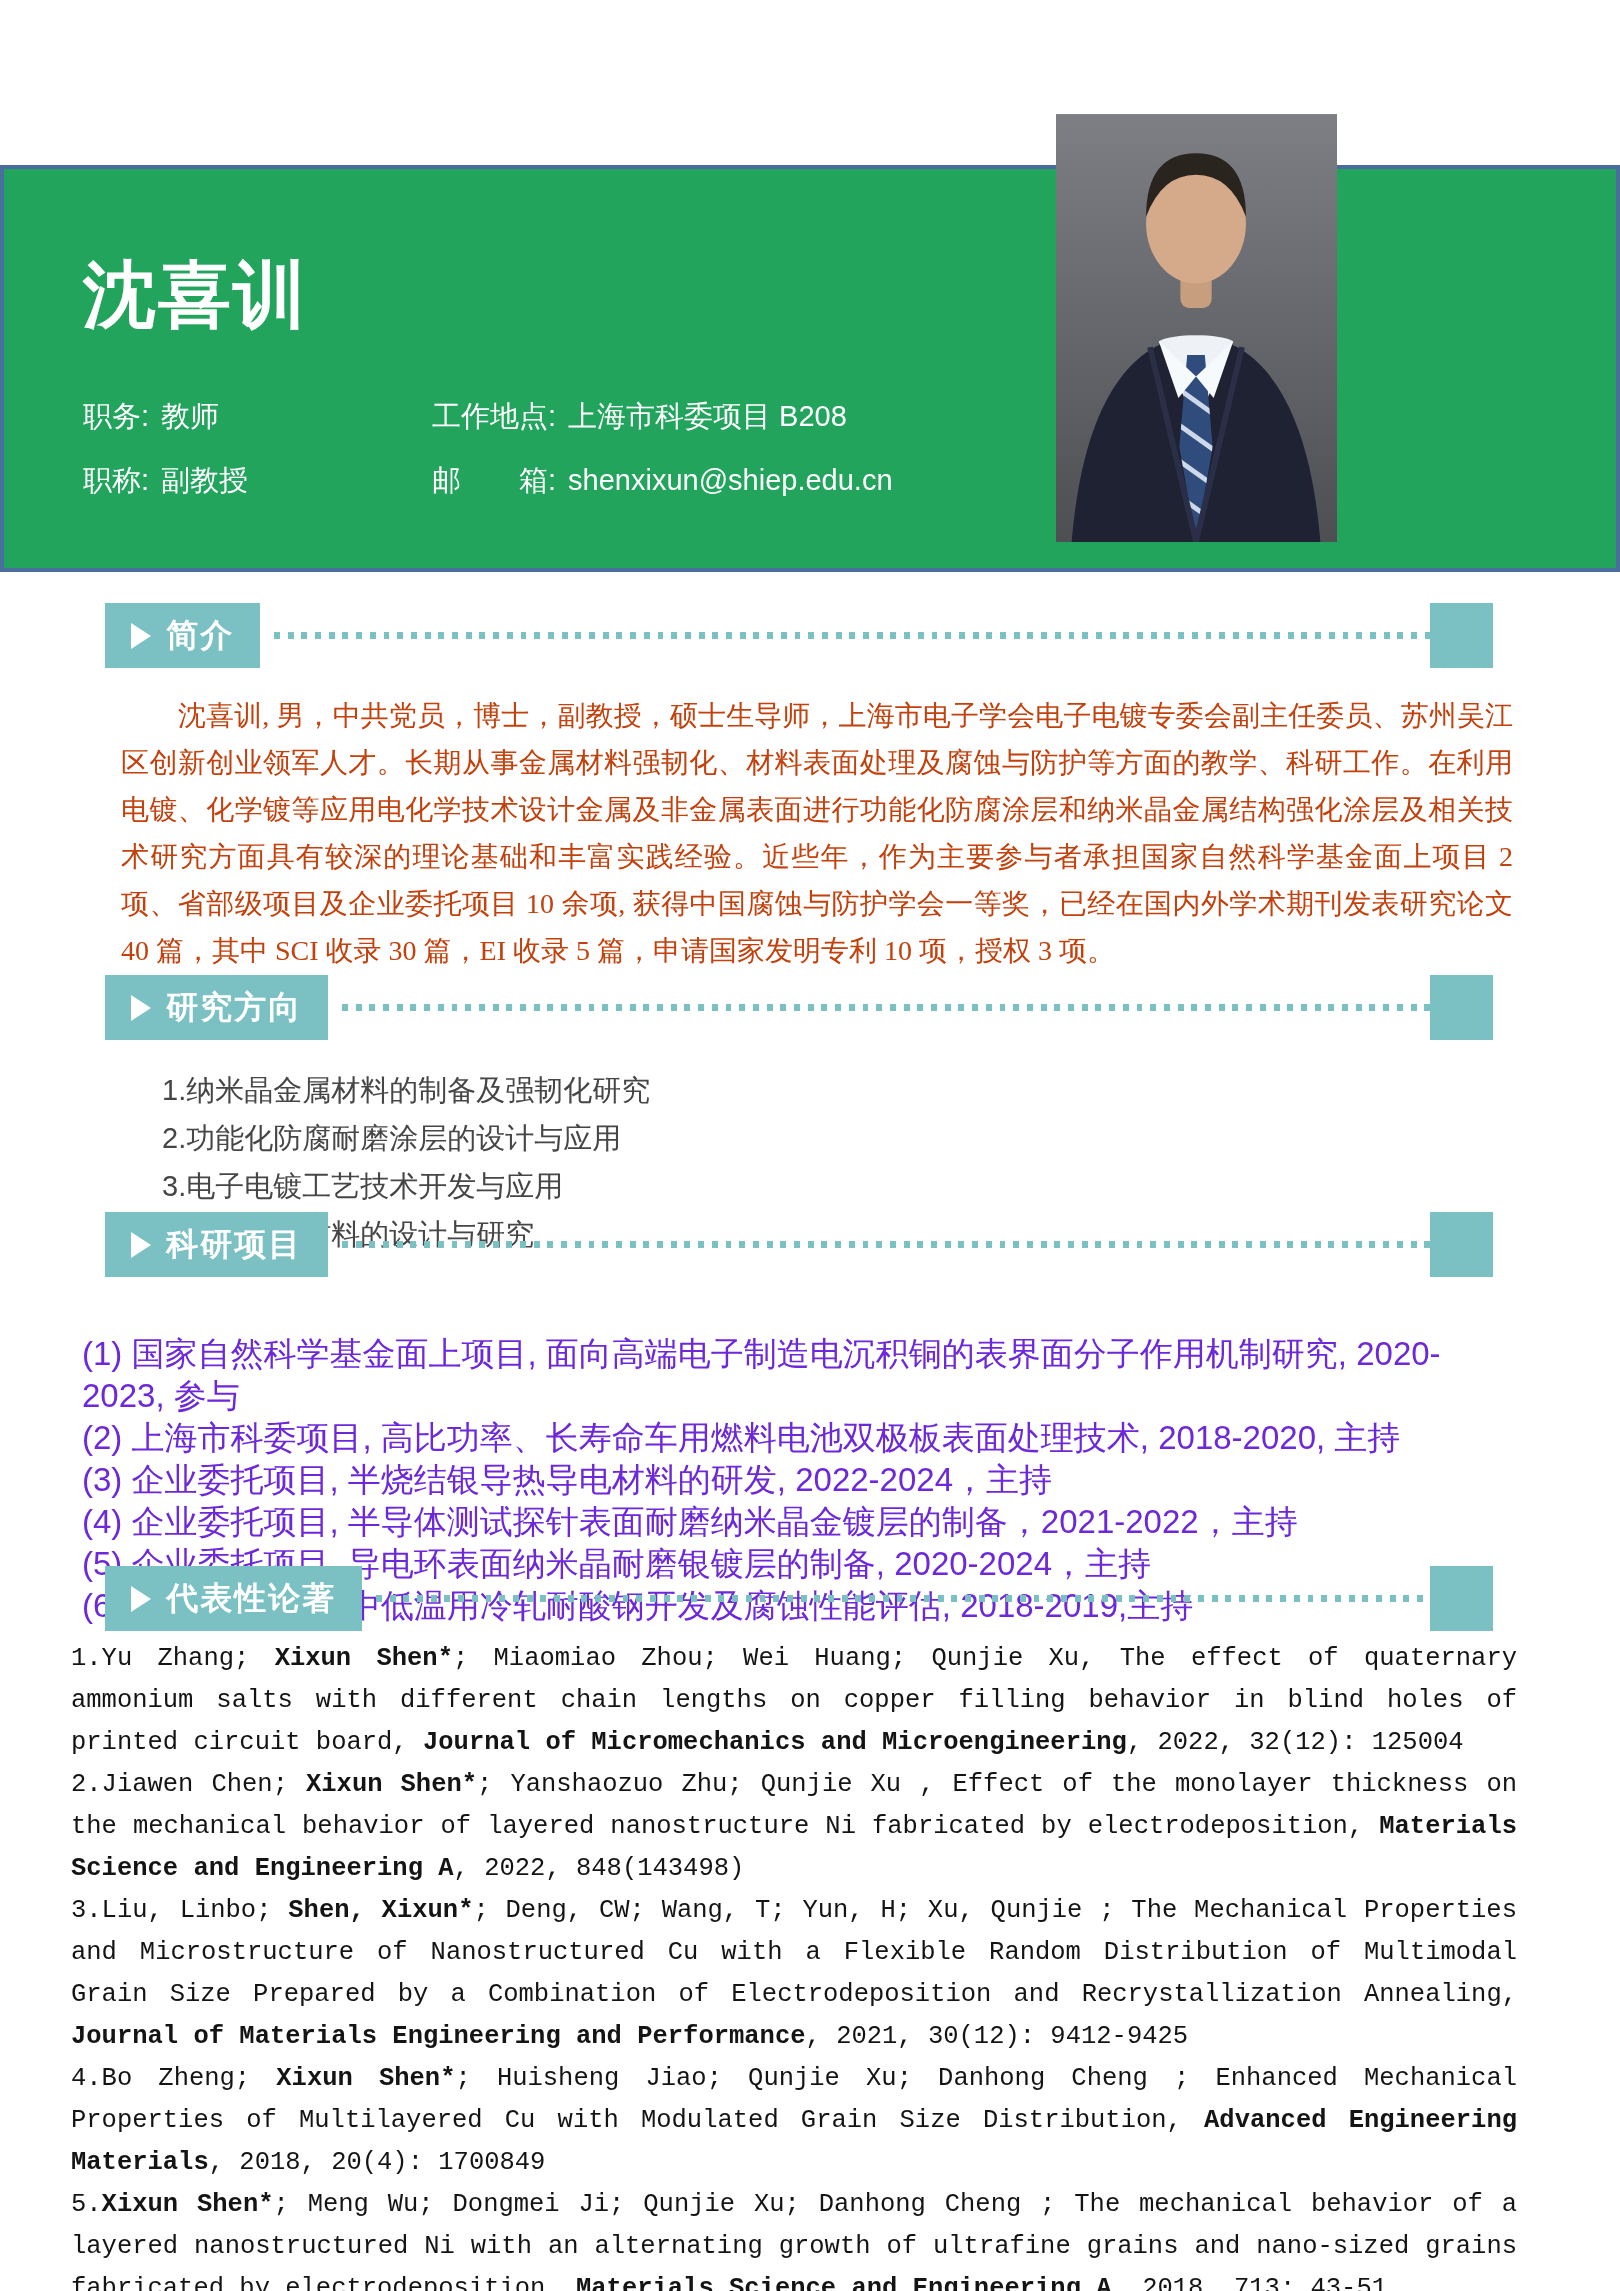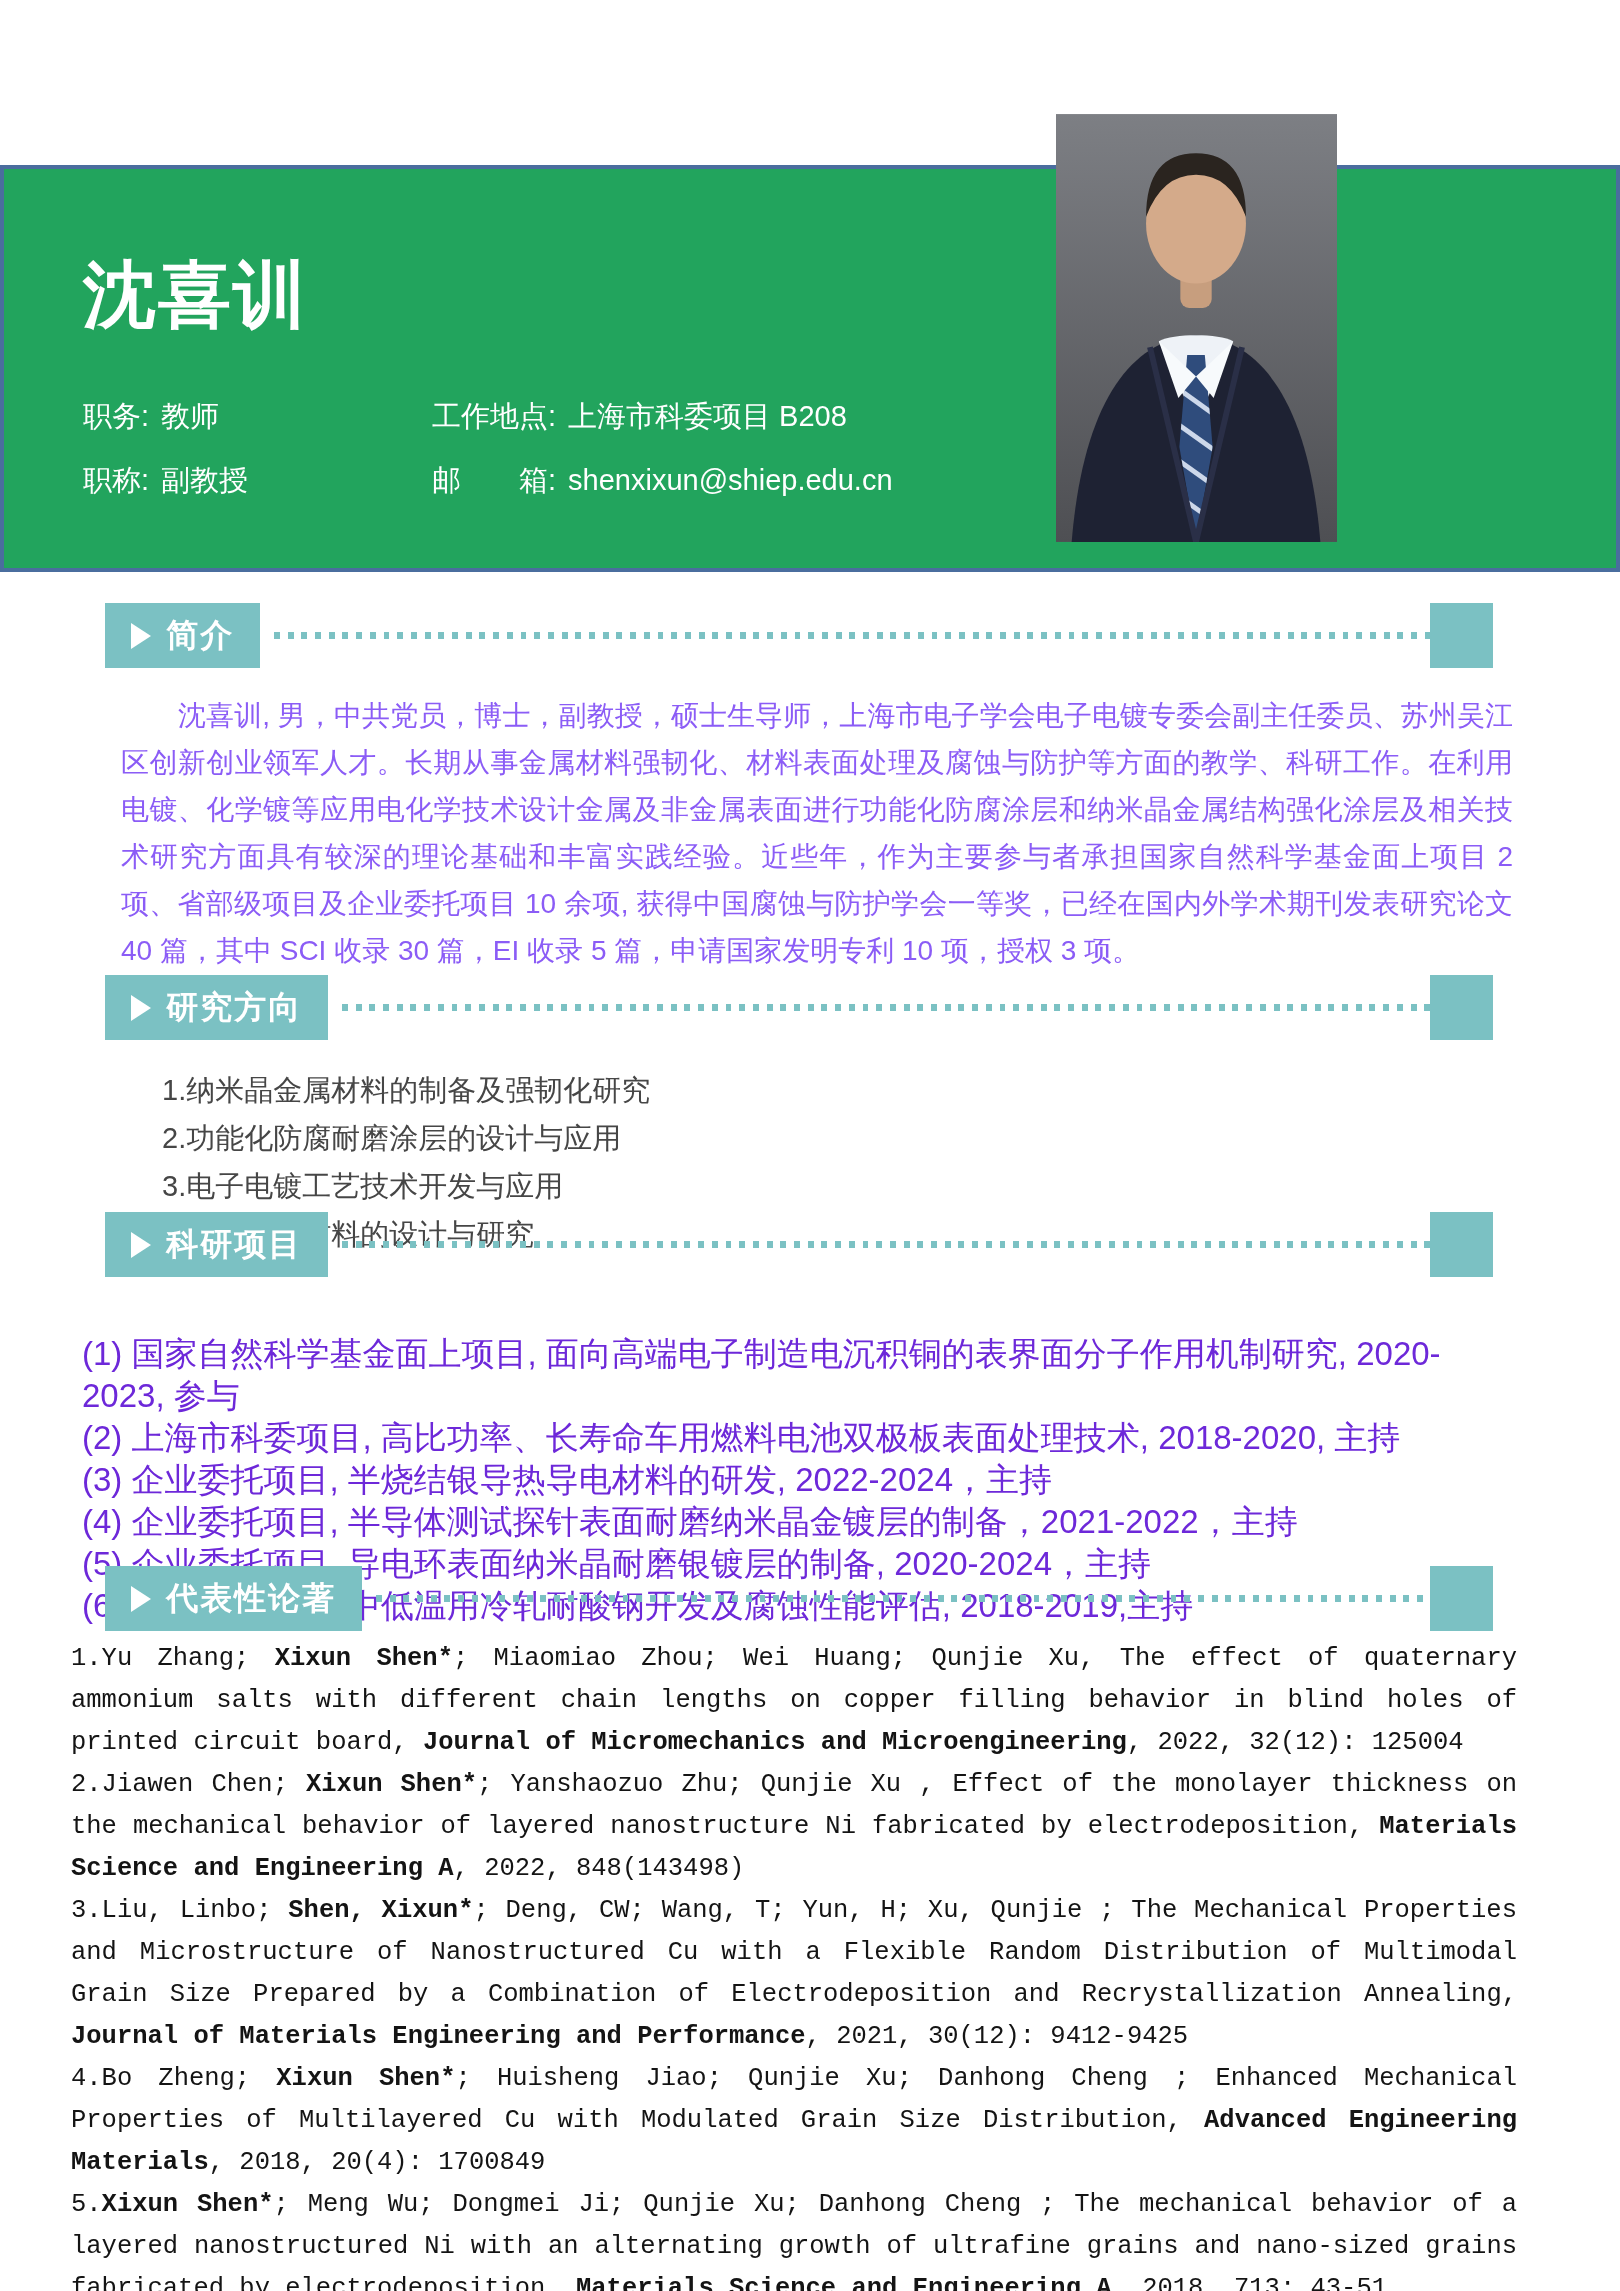--- a/index.html
+++ b/index.html
@@ -26,21 +26,21 @@
            padding:0 25.5px;box-sizing:border-box;flex:0 0 auto;}
   .tri{width:0;height:0;border-left:20.6px solid #ffffff;border-top:13.7px solid transparent;
        border-bottom:13.7px solid transparent;margin-right:15.7px;}
   .sec-title{color:#ffffff;font-size:32px;font-weight:bold;letter-spacing:2px;white-space:nowrap;}
   .dots{flex:1 1 auto;height:6.9px;margin:0 0 0 14.7px;
         background:repeating-linear-gradient(90deg,#7bc1c3 0 5.9px,transparent 5.9px 13.7px);}
   .sq{flex:0 0 auto;width:63px;height:65px;background:#7bc1c3;}
 
   
   .intro-para{position:absolute;top:692px;left:121px;width:1392px;
-              font-size:28px;line-height:47px;color:#8b5cf6;text-align:justify;text-indent:57px;}
+              font-size:28px;line-height:47px;color:#c2410c;text-align:justify;text-indent:57px;font-family:Liberation Serif, serif;}
   .research-list{position:absolute;top:1066px;left:162px;width:1274px;
                  font-size:29px;line-height:48px;color:#464646;}
   .project-list{position:absolute;top:1333px;left:82px;width:1431px;
                 font-size:33px;line-height:42px;color:#6d28d9;}
   .pub-list{position:absolute;top:1638px;left:71px;width:1446px;
             font-family:Liberation Mono, monospace;font-size:25.5px;line-height:42px;
             color:#141414;text-align:justify;}
   .pub-list .bold{font-weight:bold;}
 </style>
 </head>

